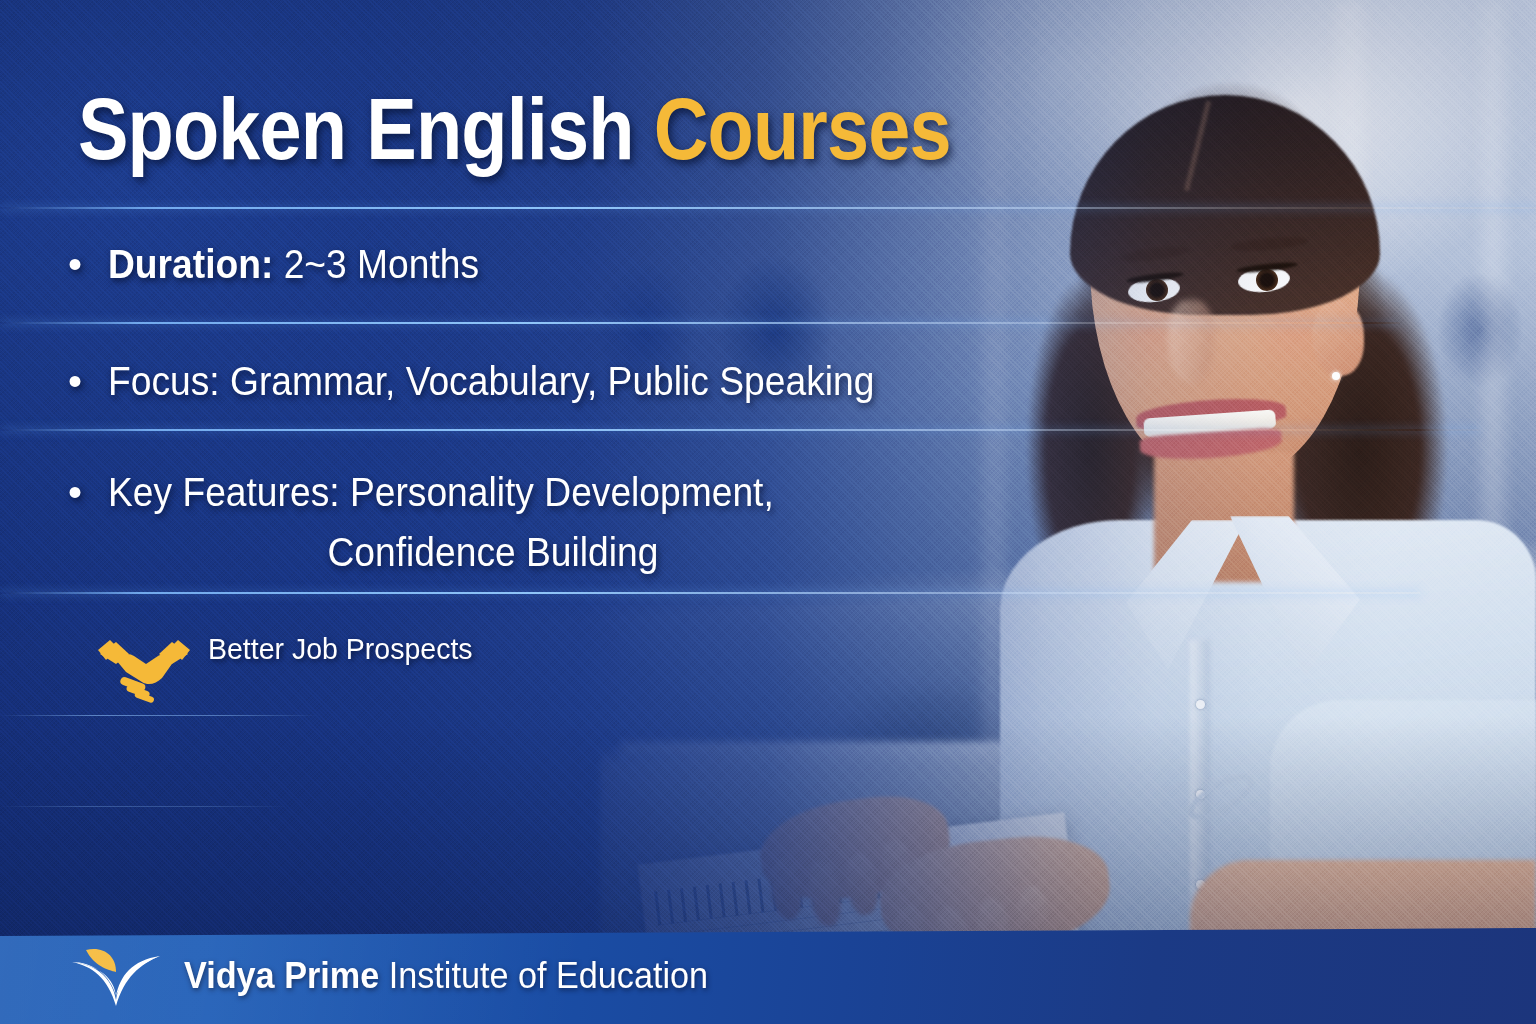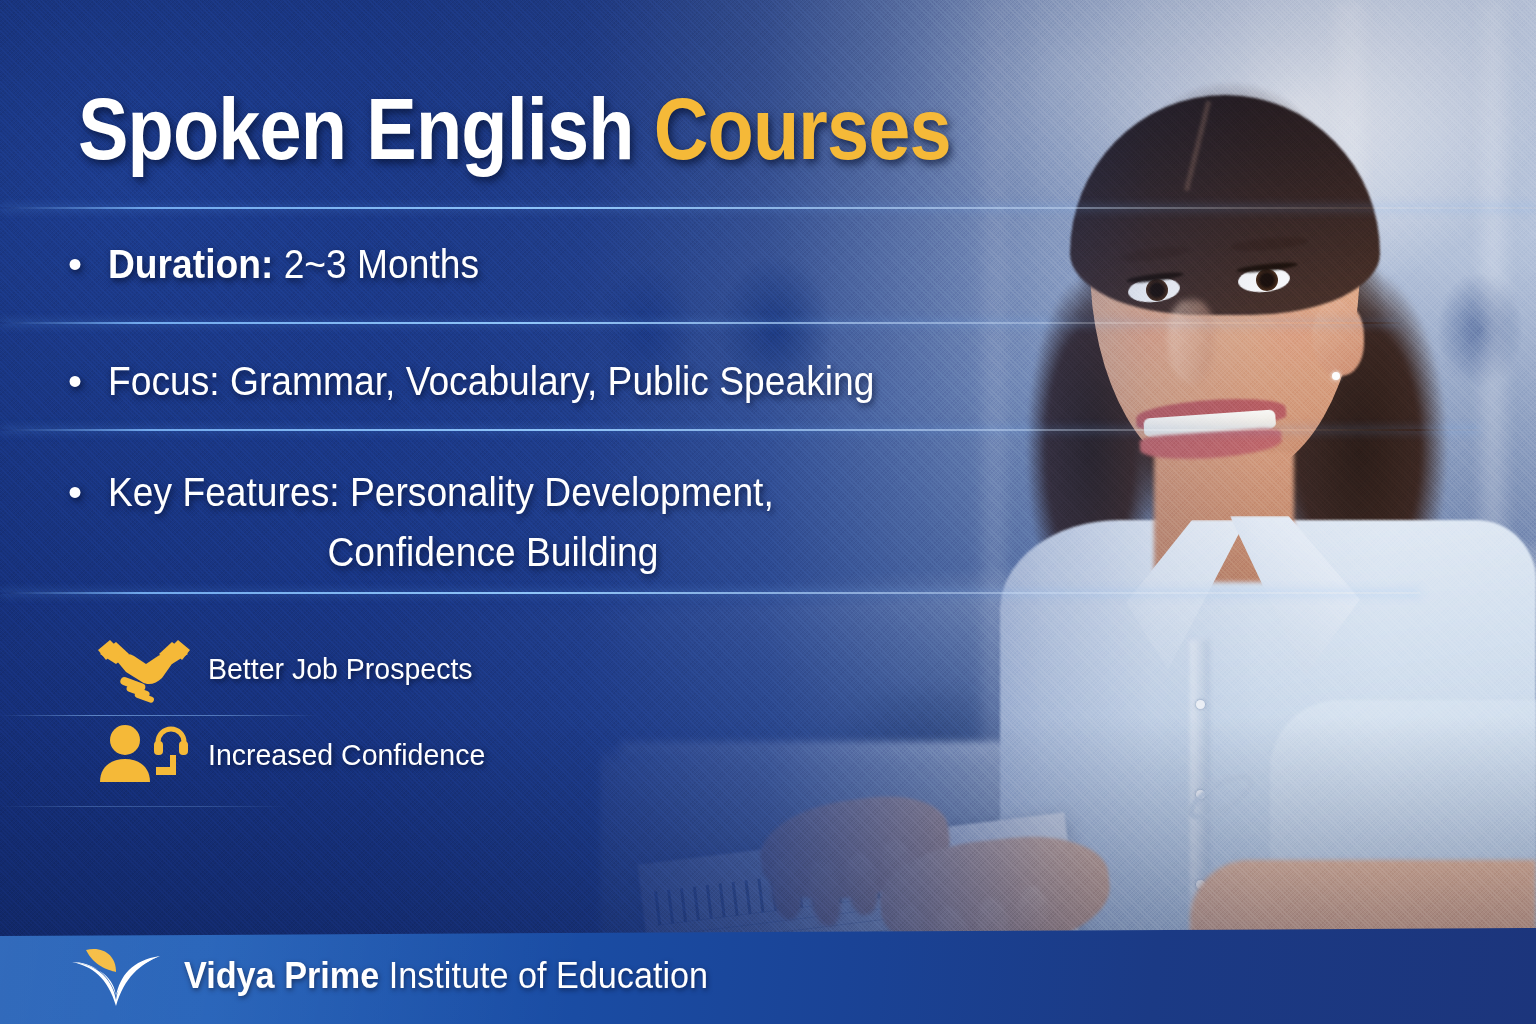--- a/index.html
+++ b/index.html
@@ -263,21 +263,21 @@
     flex:0 0 auto; width:40px; font-size:40px; line-height:1.22; text-align:left;
   }
   .bullet .txt{ transform:scaleX(.93); transform-origin:left center; }
   .bullet b{ font-weight:700; }
   .b1{ margin-top:0; }
   .b2{ margin-top:68px; }
   .b3{ margin-top:62px; }
   .b3 .line2{ display:block; padding-left:236px; margin-top:12px; }
 
   .benefits{ position:absolute; left:96px; top:634px; }
-  .benefit{ display:flex; align-items:center; }
+  .benefit{ display:flex; }
   .benefit + .benefit{ margin-top:20px; }
   .benefit .ic{ flex:0 0 auto; display:flex; align-items:center; justify-content:center; }
   .benefit .lbl{
     color:#ffffff; font-size:30px; line-height:1;
     transform:scaleX(.95); transform-origin:left center;
     text-shadow:2px 2px 6px rgba(6,16,48,.8);
   }
   .ic-hand{ width:96px; height:70px; margin-right:16px; }
   .ic-mic{ width:68px; height:70px; margin-right:34px; margin-left:14px; }
   .ic-conf{ width:96px; height:62px; margin-right:16px; }
@@ -420,35 +420,20 @@
             <rect x="40" y="57" width="20" height="6" rx="3" transform="rotate(20 40 57)"></rect>
             <path d="M2 16 L14 6 L22 14 L10 26 Z"></path>
             <path d="M94 16 L82 6 L74 14 L86 26 Z"></path>
           </g>
         </svg>
       </span>
       <span class="lbl">Better Job Prospects</span>
     </div>
 
 
-    <div class="benefit">
-      <span class="ic ic-conf">
-        <svg viewBox="0 0 96 62" width="96" height="62" aria-hidden="true">
-          <g fill="#f5b938">
-            <circle cx="29" cy="16" r="15"></circle>
-            <path d="M4 58 C4 43 15 35 29 35 C43 35 54 43 54 58 Z"></path>
-            <path d="M62 18 a13 13 0 0 1 26 0" fill="none" stroke="#f5b938" stroke-width="5"></path>
-            <rect x="58" y="17" width="9" height="14" rx="4"></rect>
-            <rect x="83" y="17" width="9" height="14" rx="4"></rect>
-            <path d="M74 31 v12 h-14 v8 h20 v-20 z"></path>
-          </g>
-        </svg>
-      </span>
-      <span class="lbl">Increased Confidence</span>
-    </div>
 
   </div>
 
   <div class="footer">
     <div class="footer-inner">
       <span class="logo-mark">
         <svg viewBox="0 0 92 64" width="92" height="64" aria-hidden="true">
           <path d="M16 6 C34 2 46 12 46 28 C38 26 24 22 16 6 Z" fill="#f5b938"></path>
           <path d="M2 18 C22 18 40 30 46 52 C44 34 30 22 2 18 Z" fill="#ffffff"></path>
           <path d="M90 12 C62 16 50 32 46 52 C56 30 74 18 90 12 Z" fill="#ffffff"></path>

